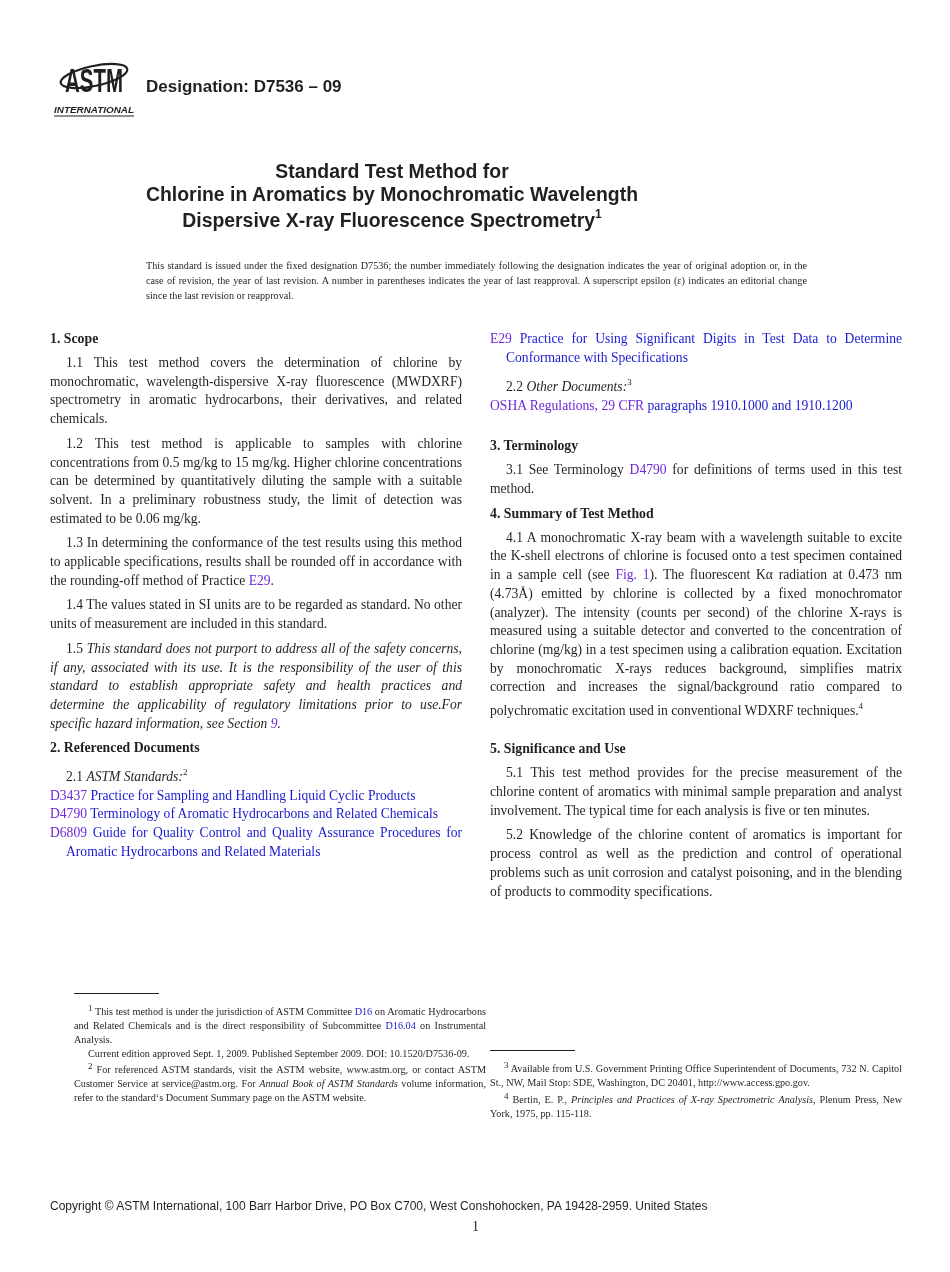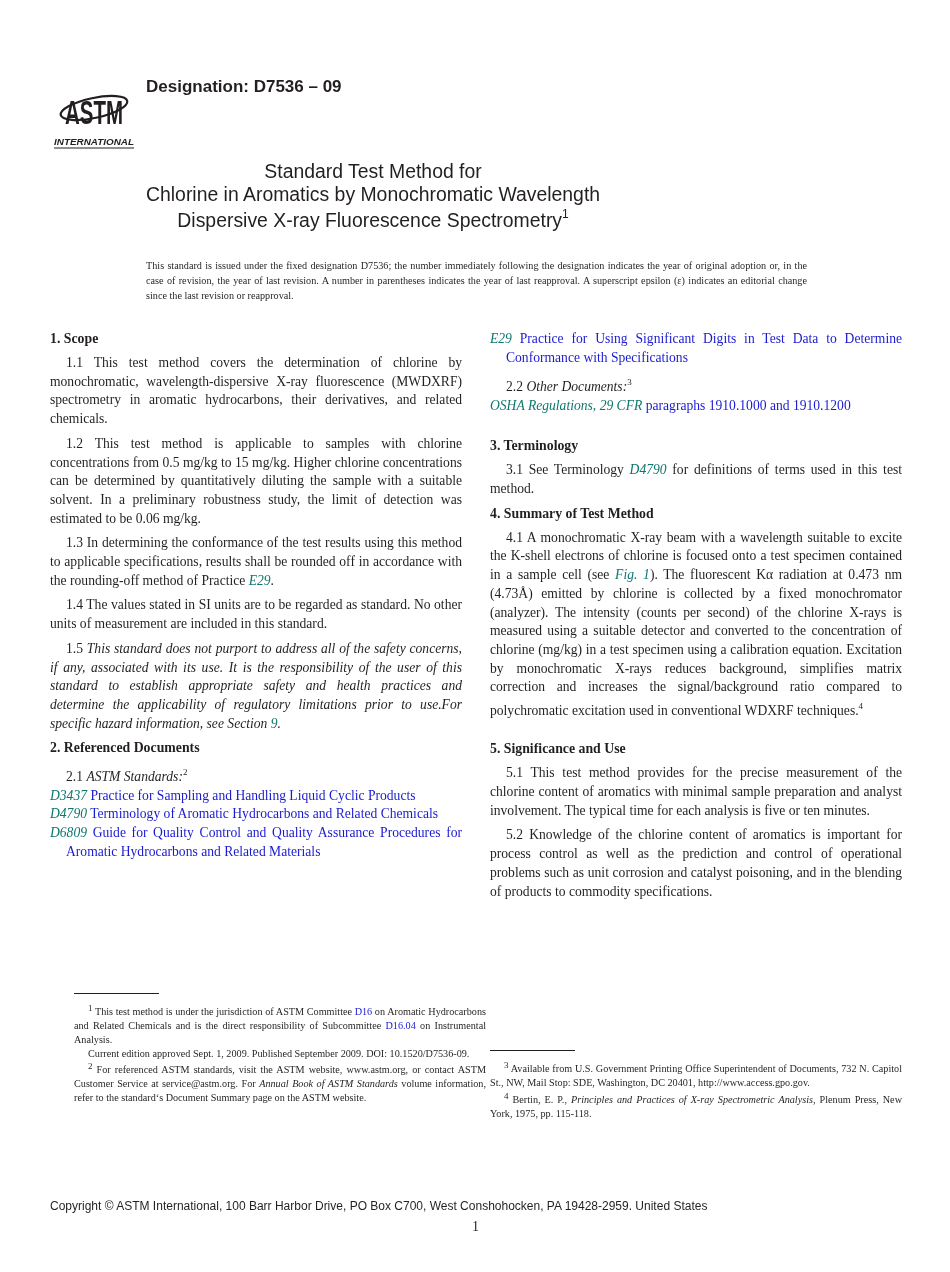--- a/index.html
+++ b/index.html
@@ -1,35 +1,35 @@
 <!DOCTYPE html>
 <html><head>
 <meta charset="utf-8">
 <style>
   html, body { margin: 0; padding: 0; background: #ffffff; }
   body { width: 950px; height: 1272px; position: relative; overflow: hidden; color: #231f20; }
   .serif { font-family: "Liberation Serif", "DejaVu Serif", serif; }
   .sans { font-family: "Liberation Sans", "DejaVu Sans", sans-serif; text-align: center; }
 
-  .logo { position: absolute; left: 52px; top: 74px; width: 84px; height: 76px; }
+  .logo { position: absolute; left: 52px; top: 42px; width: 84px; height: 76px; }
   .designation { position: absolute; left: 146px; top: 77px; font-size: 17px; font-weight: bold; }
 
-  .title { position: absolute; left: 146px; top: 160px; font-size: 19.4px; font-weight: normal; line-height: 22.5px; }
+  .title { position: absolute; left: 146px; top: 160px; font-size: 19.4px; font-weight: bold; line-height: 22.5px; }
   .title sup { font-size: 12px; position: relative; top: -2px; }
 
   .preamble { position: absolute; left: 146px; top: 258px; width: 661px; font-size: 10.2px; line-height: 15px; text-align: justify; }
 
   .col { position: absolute; top: 330px; width: 412px; font-size: 13.6px; line-height: 18.7px; text-align: justify; }
   .col-left { left: 50px; }
   .col-right { left: 490px; }
 
   h2.sec { font-size: 13.8px; font-weight: bold; margin: 0 0 6px 0; line-height: 18px; }
   .para { margin: 0 0 6px 0; text-indent: 16px; }
   .para-i { font-style: italic; }
-  .red { color: #0f766e; font-style: italic; }
+  .red { color: #6d28d9; }
   .blue { color: #1a1ad0; }
   .ref { padding-left: 16px; text-indent: -16px; margin: 0; }
   .sub { text-indent: 16px; margin: 0; }
   .sub sup, .fn sup, .para sup { font-size: 9px; }
 
   .fn-rule { width: 85px; border-top: 1px solid #231f20; margin: 0 0 8px 0; }
   .fn { font-size: 10.2px; line-height: 13.7px; text-align: justify; }
   .fn p { margin: 0; text-indent: 14px; }
 
   .foot-left { position: absolute; left: 50px; top: 993px; width: 412px; margin-left: 24px; }

